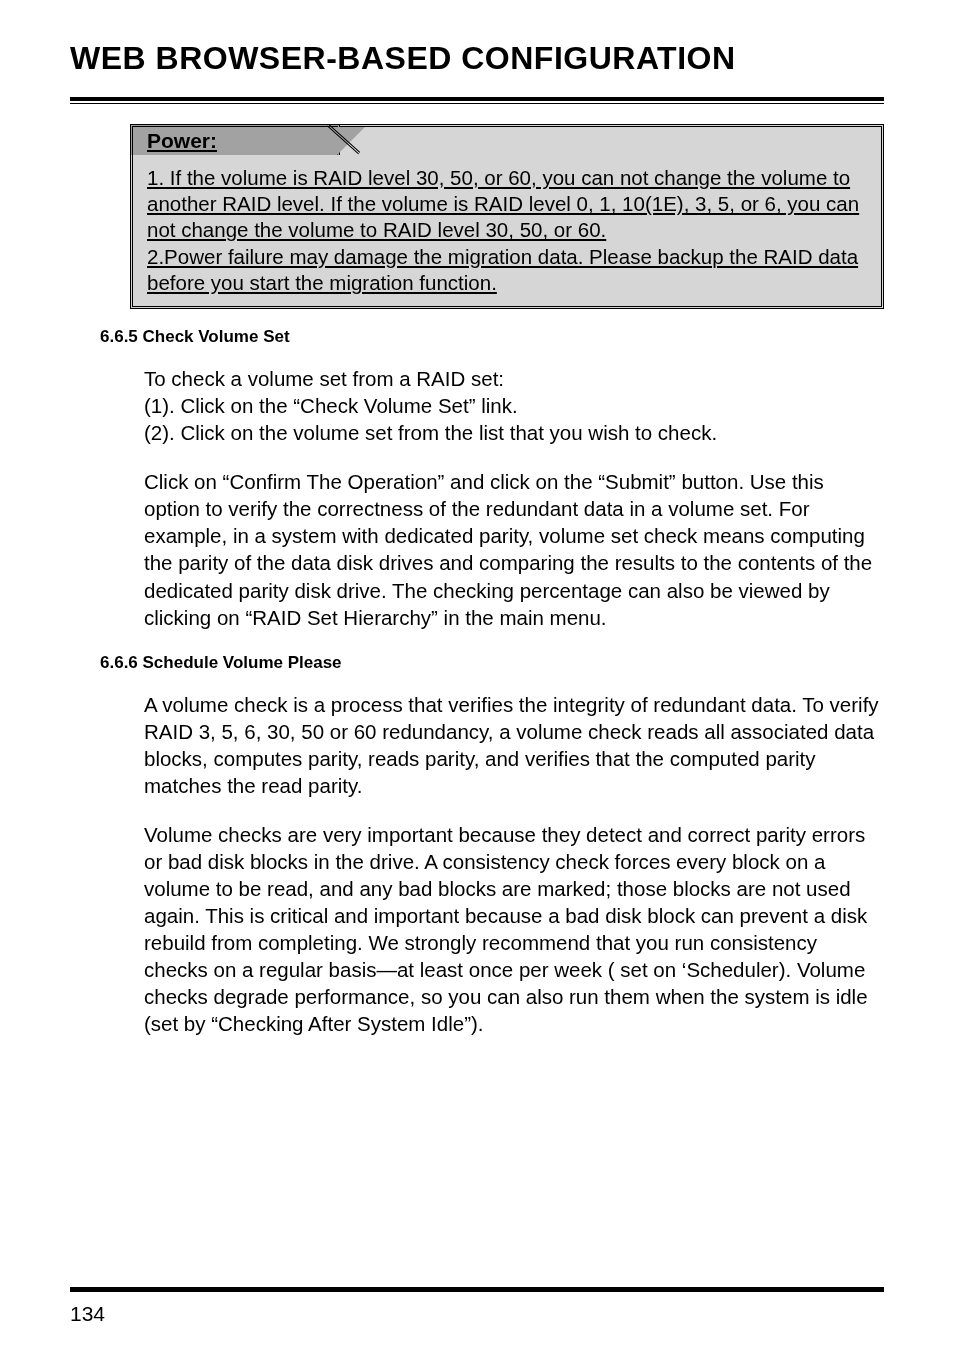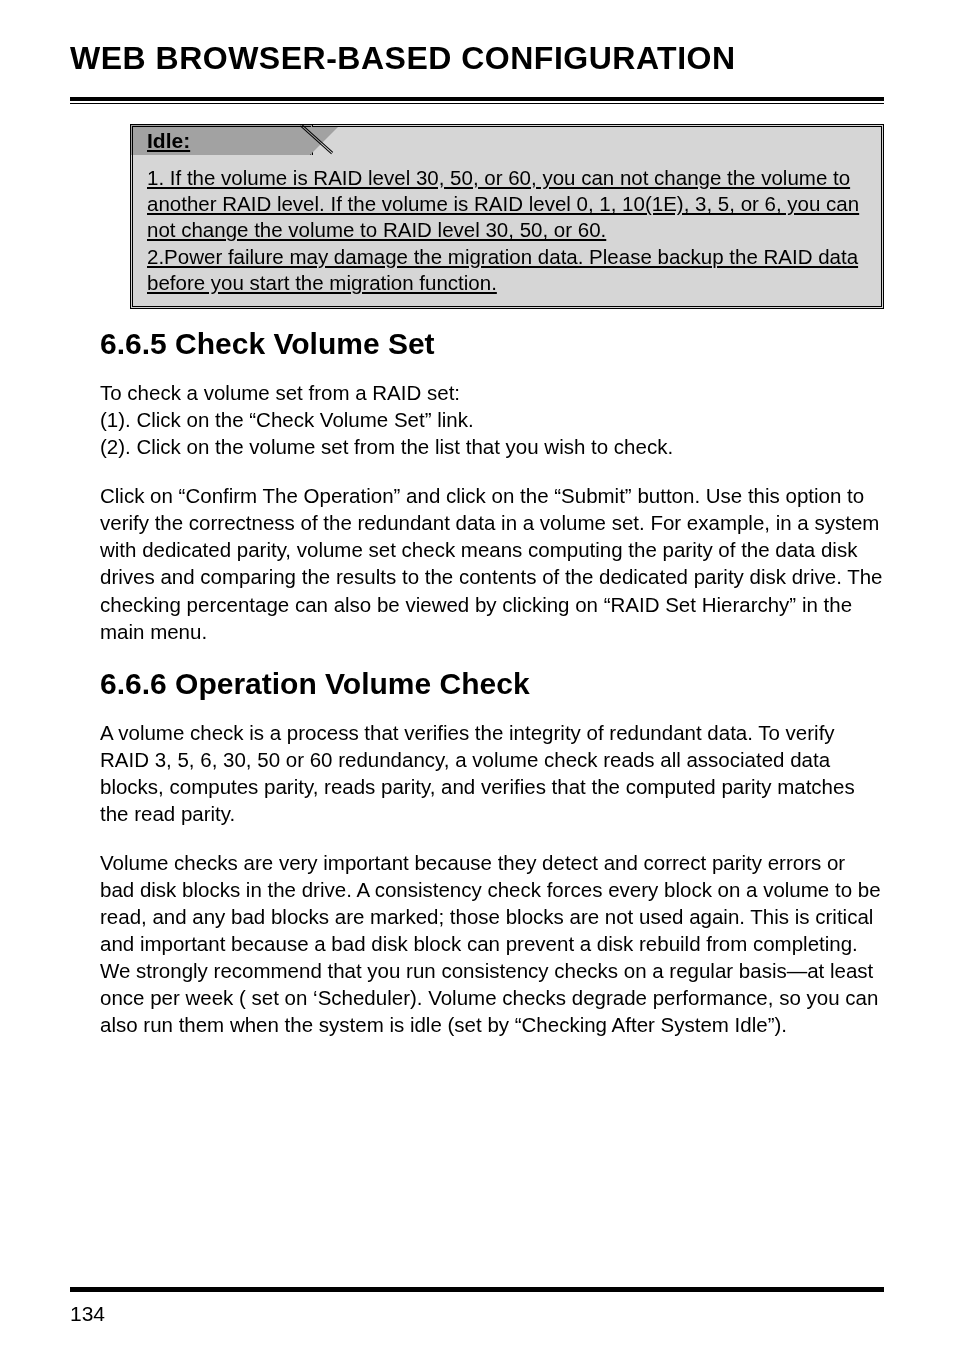--- a/index.html
+++ b/index.html
@@ -70,28 +70,29 @@
     font-weight: bold;
     text-decoration: underline;
     font-size: 21px;
   }
   .note-body {
     padding: 38px 14px 10px 14px;
     font-size: 20.5px;
     line-height: 1.28;
   }
   .section-heading {
-    font-size: 30px;
+    font-size: 17px;
     font-weight: bold;
     margin: 12px 0 18px 0;
   }
   .body-text {
     font-size: 20.5px;
     line-height: 1.32;
     margin-bottom: 22px;
+    margin-left: 44px;
   }
   .content-indent {
     margin-left: 30px;
   }
   .footer-rule-thin {
     border: none;
     border-top: 1px solid #000;
     margin-top: 2px;
   }
   .footer-rule-thick {
@@ -111,39 +112,39 @@
 </style>
 </head>
 <body>
 
 <h1 class="page-title">WEB BROWSER-BASED CONFIGURATION</h1>
 <hr class="title-rule-thick">
 <hr class="title-rule-thin">
 
 <div class="note-box">
   <div class="note-tab">
-    <span class="note-label">Idle:</span>
+    <span class="note-label">Power:</span>
     <span class="note-tab-after"></span>
     <span class="note-tab-border"></span>
   </div>
   <div class="note-body" style="white-space: pre-line; text-decoration: underline;">1. If the volume is RAID level 30, 50, or 60, you can not change the volume to another RAID level. If the volume is RAID level 0, 1, 10(1E), 3, 5, or 6, you can not change the volume to RAID level 30, 50, or 60.
 2.Power failure may damage the migration data. Please backup the RAID data before you start the migration function.</div>
 </div>
 
 <div class="content-indent">
 
   <h2 class="section-heading">6.6.5 Check Volume Set</h2>
 
   <p class="body-text" style="white-space: pre-line;">To check a volume set from a RAID set:
 (1). Click on the “Check Volume Set” link.
 (2). Click on the volume set from the list that you wish to check.</p>
 
   <p class="body-text">Click on “Confirm The Operation” and click on the “Submit” button. Use this option to verify the correctness of the redundant data in a volume set. For example, in a system with dedicated parity, volume set check means computing the parity of the data disk drives and comparing the results to the contents of the dedicated parity disk drive. The checking percentage can also be viewed by clicking on “RAID Set Hierarchy” in the main menu.</p>
 
-  <h2 class="section-heading">6.6.6 Operation Volume Check</h2>
+  <h2 class="section-heading">6.6.6 Schedule Volume Please</h2>
 
   <p class="body-text">A volume check is a process that verifies the integrity of redundant data. To verify RAID 3, 5, 6, 30, 50 or 60 redundancy, a volume check reads all associated data blocks, computes parity, reads parity, and verifies that the computed parity matches the read parity.</p>
 
   <p class="body-text">Volume checks are very important because they detect and correct parity errors or bad disk blocks in the drive. A consistency check forces every block on a volume to be read, and any bad blocks are marked; those blocks are not used again. This is critical and important because a bad disk block can prevent a disk rebuild from completing. We strongly recommend that you run consistency checks on a regular basis—at least once per week ( set on ‘Scheduler). Volume checks degrade performance, so you can also run them when the system is idle (set by “Checking After System Idle”).</p>
 
 </div>
 
 <div class="footer">
   <hr class="footer-rule-thin">
   <hr class="footer-rule-thick">

